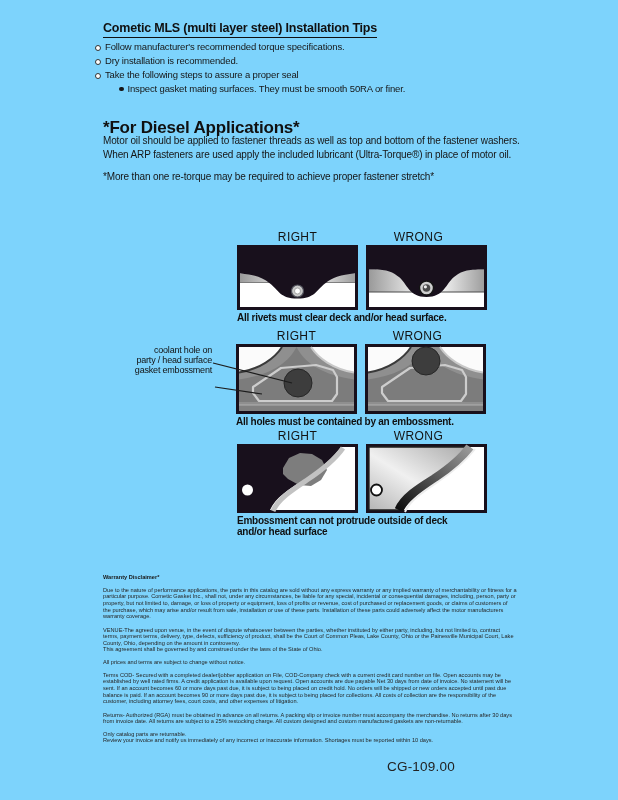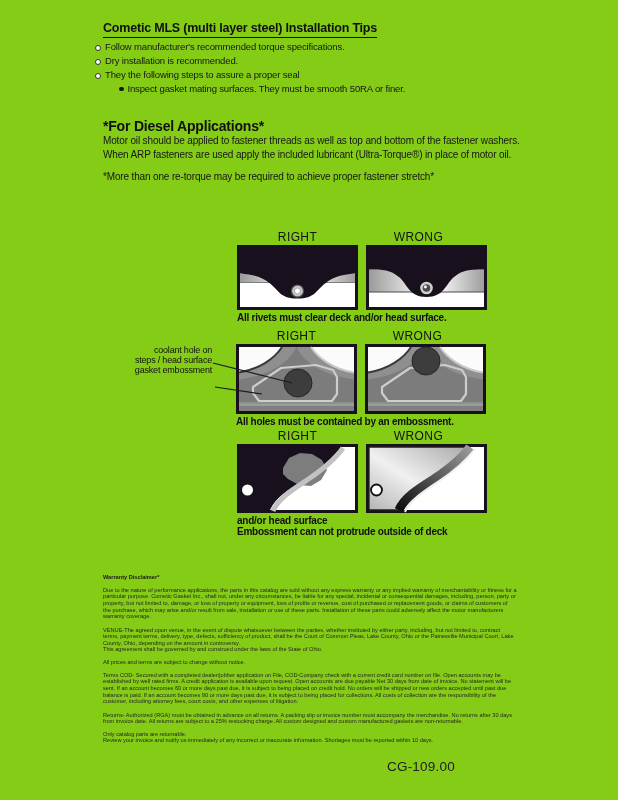--- a/index.html
+++ b/index.html
@@ -1,28 +1,28 @@
 <!DOCTYPE html>
 <html><head>
 <meta charset="utf-8">
 <style>
   html,body{margin:0;padding:0;background:#ffffff;}
-  .page{position:relative;width:618px;height:800px;background:#84cc16;overflow:hidden;
+  .page{position:relative;width:618px;height:800px;background:#7dd3fc;overflow:hidden;
         font-family:"Liberation Sans",sans-serif;color:#1d1d1d;}
 
   .title{position:absolute;left:103px;top:21px;font-size:12.5px;font-weight:bold;
          letter-spacing:-0.2px;color:#101010;border-bottom:1.6px solid #101010;padding-bottom:2px;}
 
   .bullets{position:absolute;left:95px;top:42px;width:436px;font-size:9.5px;letter-spacing:-0.15px;color:#161616;text-align:center;}
   .bullet{display:flex;align-items:flex-start;line-height:10.5px;margin-bottom:3.5px;}
   .mark{flex:0 0 auto;width:4px;height:4px;border-radius:50%;margin:2.6px 4px 0 0;}
   .m1{border:1px solid #333;background:#fff;}
   .m2{background:#161616;margin-left:24px;width:4.5px;height:4.5px;}
 
-  .diesel-h{position:absolute;left:103px;top:118px;font-size:14px;font-weight:bold;letter-spacing:-0.2px;color:#101010;}
+  .diesel-h{position:absolute;left:103px;top:118px;font-size:17px;font-weight:bold;letter-spacing:-0.2px;color:#101010;}
   .diesel-body{position:absolute;left:103px;top:134px;width:420px;font-size:10px;
                line-height:14px;letter-spacing:-0.15px;color:#161616;}
   .diesel-body p{margin:0 0 8px;}
 
   .figure{position:absolute;}
   .fig-labels{display:flex;gap:0;margin-bottom:1px;}
   .fig-labels span{width:121px;text-align:center;font-size:12px;letter-spacing:0.4px;color:#121212;}
   .fig-panels{display:flex;gap:8px;}
   .fig-panels svg{display:block;width:121px;}
   .fig-caption{font-size:10px;font-weight:bold;letter-spacing:-0.25px;margin-top:3px;color:#101010;line-height:10.5px;}
@@ -52,21 +52,21 @@
     <div class="bullet">
       <span class="mark m1"></span>
       <span>Follow manufacturer's recommended torque specifications.</span>
     </div>
     <div class="bullet">
       <span class="mark m1"></span>
       <span>Dry installation is recommended.</span>
     </div>
     <div class="bullet">
       <span class="mark m1"></span>
-      <span>They the following steps to assure a proper seal</span>
+      <span>Take the following steps to assure a proper seal</span>
     </div>
     <div class="bullet">
       <span class="mark m2"></span>
       <span>Inspect gasket mating surfaces.  They must be smooth 50RA or finer.</span>
     </div>
   </div>
 
   <div class="diesel-h">*For Diesel Applications*</div>
   <div class="diesel-body">
     <p>Motor oil should be applied to fastener threads as well as top and bottom of the fastener washers. When ARP fasteners are used apply the included lubricant (Ultra-Torque®) in place of motor oil.</p>
@@ -138,21 +138,21 @@
         <polygon points="17,49 17,43 45,24 80,21 97,26 101,33 101,50 96,57 23,57" fill="none" stroke="#cdcdcd" stroke-width="2.2" stroke-linejoin="round"></polygon>
         <circle cx="61" cy="17" r="14" fill="#3d3d3d" stroke="#272727" stroke-width="1"></circle>
       </svg>
     </div>
     <div class="fig-caption">All holes must be contained by an embossment.</div>
   </div>
 
   <div class="fig2-side">
     <div>
       <div>coolant hole on</div>
-      <div>steps / head surface</div>
+      <div>party / head surface</div>
     </div>
     <div class="second">gasket embossment</div>
   </div>
   <svg class="leaders" width="100" height="42">
     <line x1="8" y1="6" x2="87" y2="26" stroke="#1c1c1c" stroke-width="1.2"></line>
     <line x1="10" y1="30" x2="57" y2="37" stroke="#1c1c1c" stroke-width="1.2"></line>
   </svg>
 
   <div class="figure" style="left:237px;top:429px;">
     <div class="fig-labels">
@@ -180,22 +180,22 @@
           </linearGradient>
         </defs>
         <rect x="1.5" y="1.5" width="118" height="66" fill="#ffffff" stroke="#18101c" stroke-width="3"></rect>
         <path d="M3,3 H104 C97,13 83,25 68,35 C52,45 38,54 33,66 L3,66 Z" fill="url(#band3)" stroke="#1f1f1f" stroke-width="1.3"></path>
         <path d="M33,66 C38,54 52,45 68,35 C83,25 97,13 104,3" stroke="url(#stripe3)" stroke-width="9" fill="none"></path>
         <path d="M39,68 C44,56 58,47 73,37 C88,27 101,15 109,5" stroke="#ededed" stroke-width="2" fill="none"></path>
         <circle cx="10.5" cy="46" r="5.5" fill="#ffffff" stroke="#111111" stroke-width="1.8"></circle>
       </svg>
     </div>
     <div class="fig-caption">
+      <div>Embossment can not protrude outside of deck</div>
       <div>and/or head surface</div>
-      <div>Embossment can not protrude outside of deck</div>
     </div>
   </div>
 
   <div class="warranty">
     <div class="warranty-inner">
       <h4>Warranty Disclaimer*</h4>
       <p>Due to the nature of performance applications, the parts in this catalog are sold without any express warranty or any implied warranty of merchantability or fitness for a particular purpose.  Cometic Gasket Inc., shall not, under any circumstances, be liable for any special, incidental or consequential damages, including, person, party or property, but not limited to, damage, or loss of property or equipment, loss of profits or revenue, cost of purchased or replacement goods, or claims of customers of the purchase, which may arise and/or result from sale, installation or use of these parts.  Installation of these parts could adversely affect the motor manufacturers warranty coverage.</p>
       <p>VENUE-The agreed upon venue, in the event of dispute whatsoever between the parties, whether instituted by either party, including, but not limited to, contract terms, payment terms, delivery, type, defects, sufficiency of product, shall be the Court of Common Pleas, Lake County, Ohio or the Painesville Municipal Court, Lake County, Ohio, depending on the amount in controversy.</p>
       <p class="tight">This agreement shall be governed by and construed under the laws of the State of Ohio.</p>
       <p>All prices and terms are subject to change without notice.</p>

